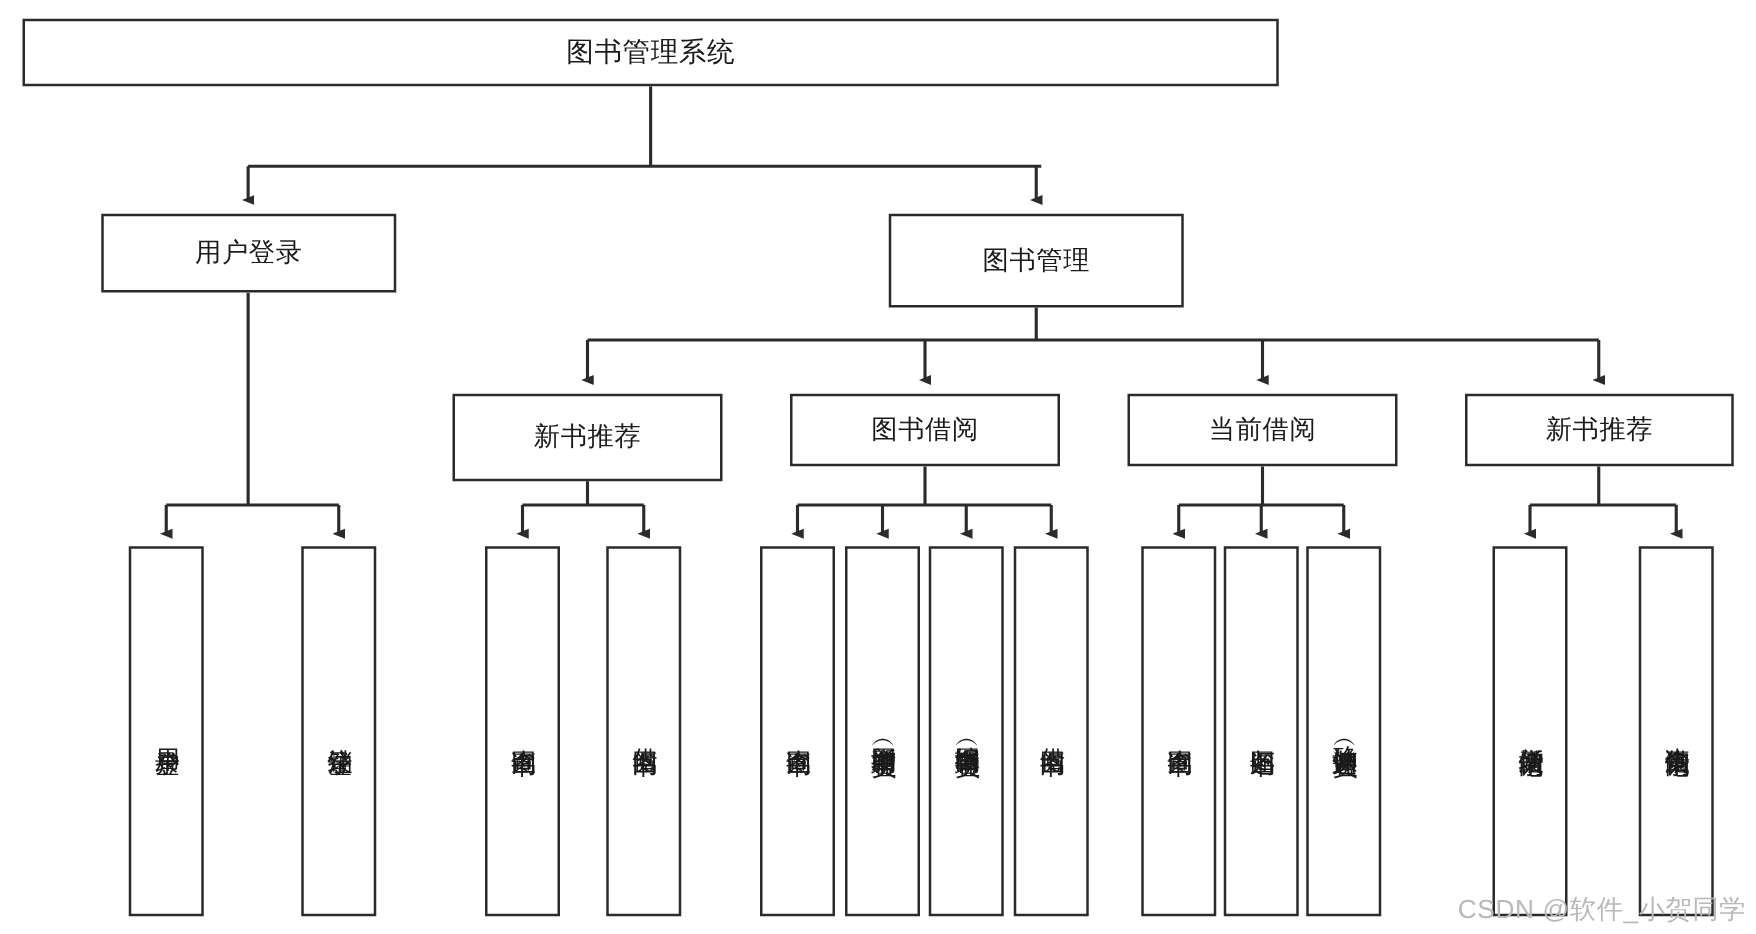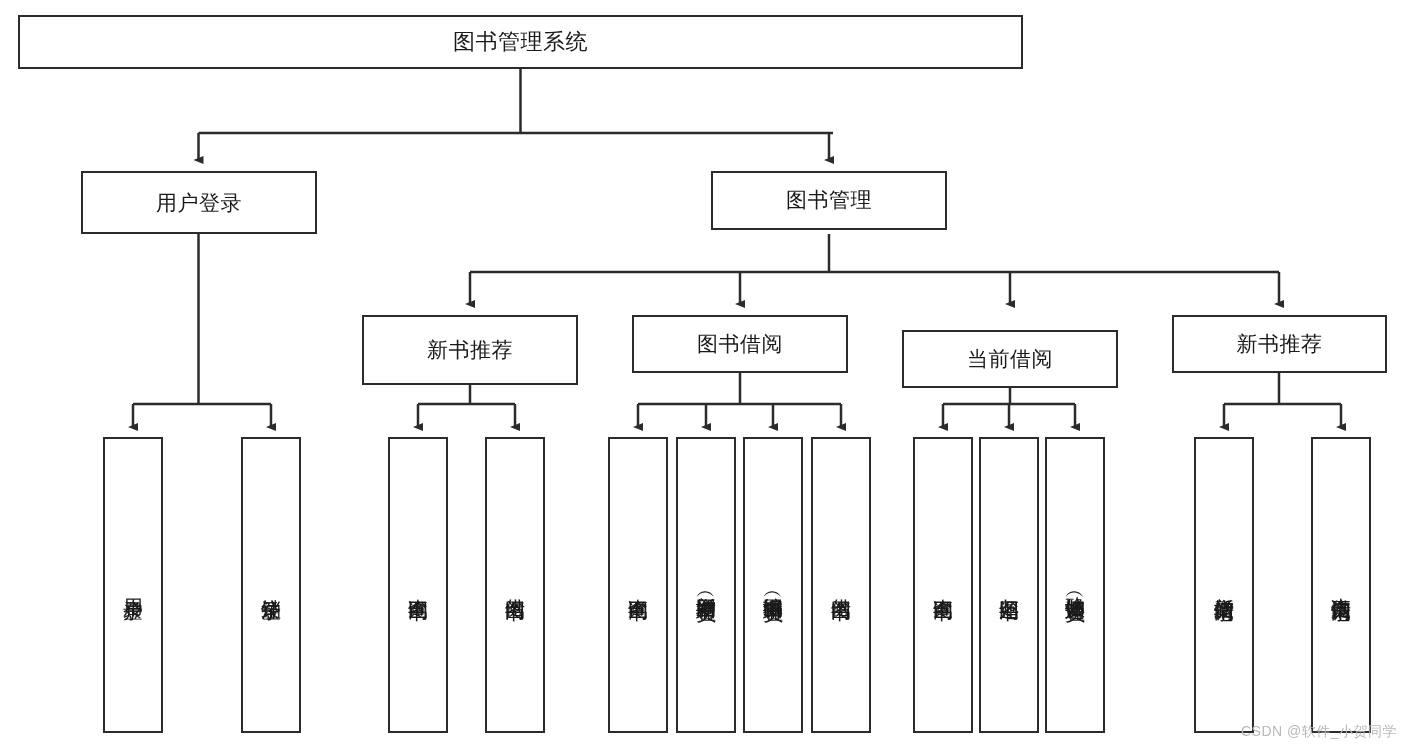--- a/index.html
+++ b/index.html
@@ -55,21 +55,21 @@
     left: 0;
     top: 0;
     width: 1405px;
     height: 747px;
     pointer-events: none;
   }
   .watermark {
     position: absolute;
     right: 8px;
     bottom: 6px;
-    font-size: 14px;
+    font-size: 21px;
     color: #b9b9b9;
     letter-spacing: 0.5px;
     white-space: nowrap;
   }
 </style>
 </head>
 <body>
 
 <div id="canvas">
 
@@ -123,31 +123,31 @@
     </g>
   </svg>
 
   <div class="node root horiz" style="left:18px; top:15px; width:1005px; height:54px;">
     <span>图书管理系统</span>
   </div>
 
   <div class="node horiz" style="left:81px; top:171px; width:236px; height:63px;">
     <span>用户登录</span>
   </div>
-  <div class="node horiz" style="left:711px; top:171px; width:236px; height:59px;font-family:Liberation Serif, serif;">
+  <div class="node horiz" style="left:711px; top:171px; width:236px; height:75px;">
     <span>图书管理</span>
   </div>
 
   <div class="node horiz" style="left:362px; top:315px; width:216px; height:70px;">
     <span>新书推荐</span>
   </div>
   <div class="node horiz" style="left:632px; top:315px; width:216px; height:58px;">
     <span>图书借阅</span>
   </div>
-  <div class="node horiz" style="left:902px; top:315px; width:216px; height:58px;margin-top:15px;">
+  <div class="node horiz" style="left:902px; top:315px; width:216px; height:58px;">
     <span>当前借阅</span>
   </div>
   <div class="node horiz" style="left:1172px; top:315px; width:215px; height:58px;">
     <span>新书推荐</span>
   </div>
 
   <div class="node leaf" style="left:103px; top:437px; width:60px; height:296px;">
     <span class="vtext">用户登录</span>
   </div>
   <div class="node leaf" style="left:241px; top:437px; width:60px; height:296px;">

